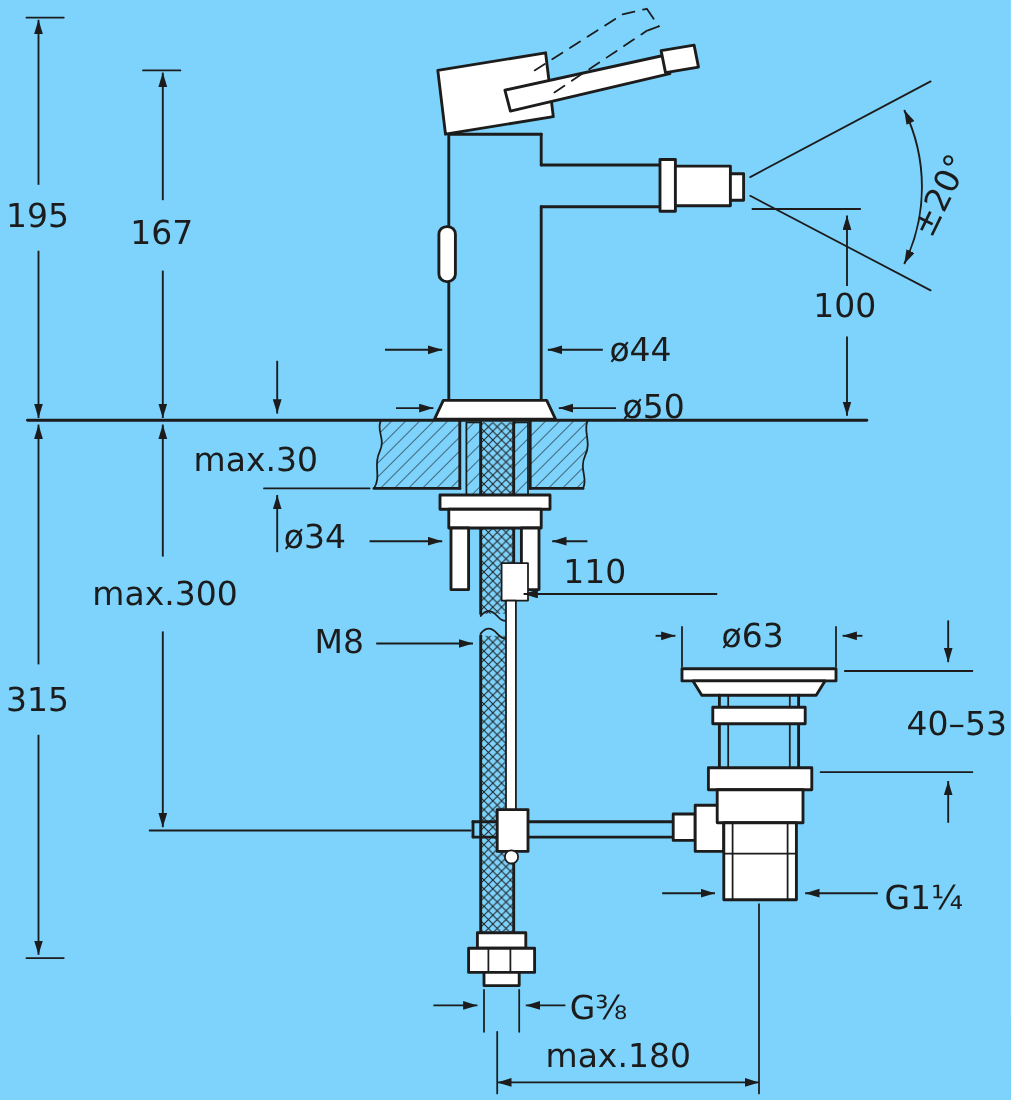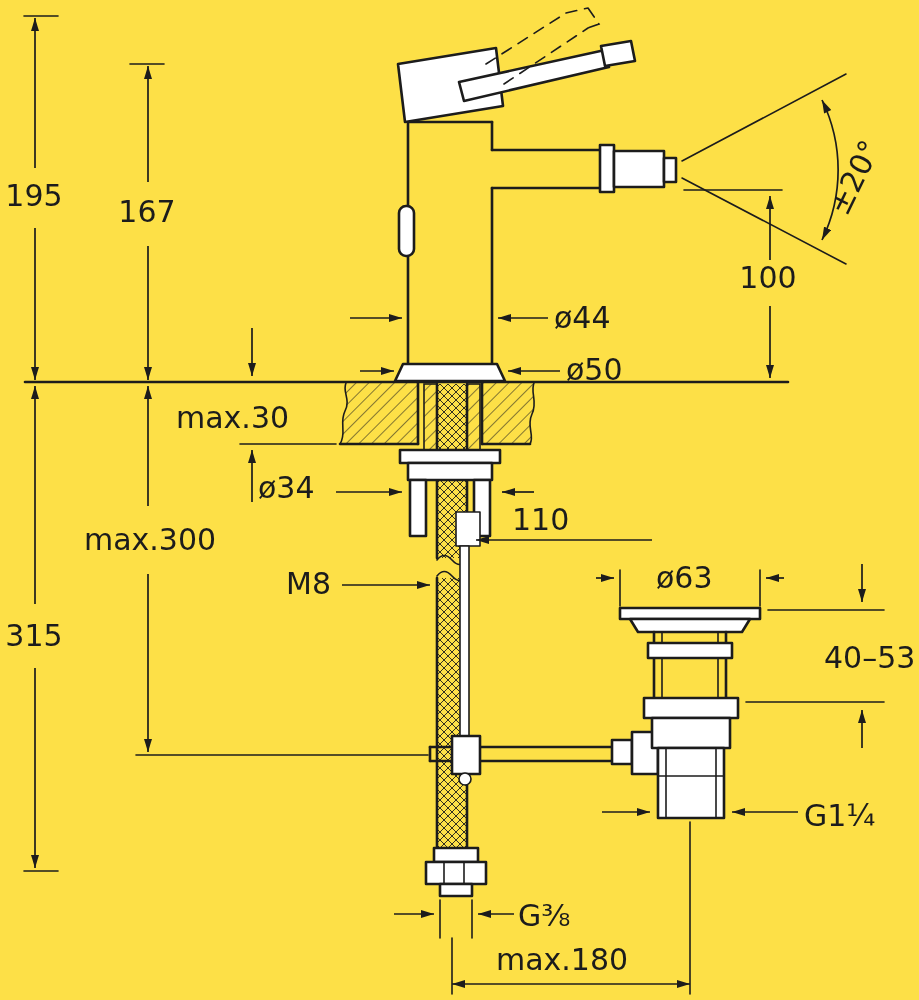--- a/index.html
+++ b/index.html
@@ -1,16 +1,16 @@
 <!DOCTYPE html>
 <html><head>
 <meta charset="utf-8">
 <style>
   html,body{margin:0;padding:0;background:#ffffff}
-  .stage{width:919px;height:1000px;background:#fde047;position:relative;overflow:hidden}
+  .stage{width:919px;height:1000px;background:#7dd3fc;position:relative;overflow:hidden}
   svg{display:block}
   .d2{fill:none;stroke:#1c1c1c;stroke-width:2.6;stroke-linecap:round;stroke-linejoin:round}
   .d1{fill:none;stroke:#1c1c1c;stroke-width:1.6;stroke-linecap:round}
   .dm{fill:none;stroke:#1c1c1c;stroke-width:1.7}
   .shape{fill:#ffffff;stroke:#1c1c1c;stroke-width:2.6;stroke-linejoin:round}
   .shape1{fill:#ffffff;stroke:#1c1c1c;stroke-width:1.6;stroke-linejoin:round}
   .hatchfill{fill:url(#hatch);stroke:none}
   .xhatchfill{fill:url(#xhatch);stroke:none}
   .dash{stroke-dasharray:11 8}
   text{font-family:"DejaVu Sans","Liberation Sans",sans-serif;font-size:30px;fill:#1c1c1c}

